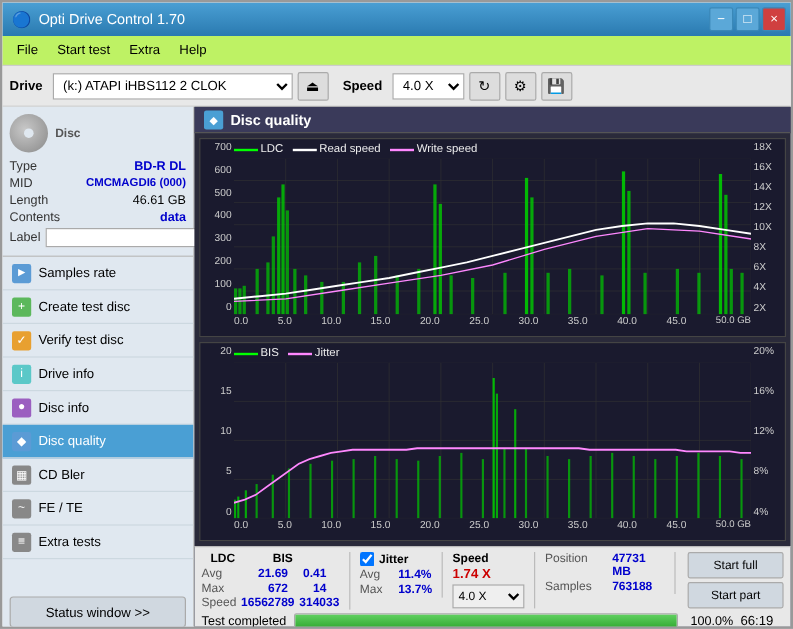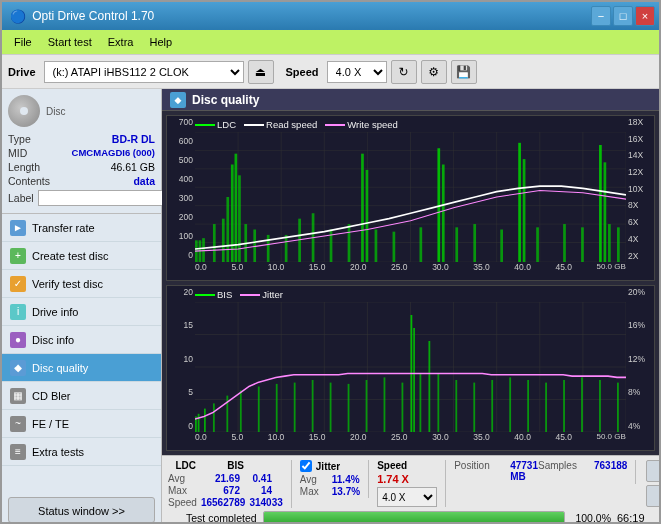--- a/index.html
+++ b/index.html
@@ -354,21 +354,21 @@
       text-align: center;
       line-height: 22px;
     }
 
     #progress-area {
       display: flex;
       align-items: center;
       gap: 6px;
       margin-top: 3px;
     }
-    #status-text { font-size: 10.5px; color: #000; margin-left: 18px; }
+    #status-text { font-size: 10.5px; color: #000; }
     #progress-bar-container {
       flex: 1;
       height: 14px;
       background: #ccc;
       border: 1px solid #aaa;
       border-radius: 2px;
       overflow: hidden;
     }
     #progress-bar-fill {
       height: 100%;
@@ -417,21 +417,21 @@
   <button class="toolbar-btn">💾</button>
 </div>
 
 <div id="main">
 
   <div id="sidebar">
 
     <div id="disc-section">
       <div id="disc-header">
         <div id="disc-icon"></div>
-        <div style="font-size:10px;color:#555;">Disc</div>
+        <div style="font-size:10px;color:#555;font-weight:bold;">Disc</div>
       </div>
       <div class="disc-info-row">
         <span class="disc-info-key">Type</span>
         <span class="disc-info-val">BD-R DL</span>
       </div>
       <div class="disc-info-row">
         <span class="disc-info-key">MID</span>
         <span class="disc-info-val" style="font-size:9.5px;">CMCMAGDI6 (000)</span>
       </div>
       <div class="disc-info-row">
@@ -445,21 +445,21 @@
       <div id="label-row">
         <span id="label-key">Label</span>
         <input id="label-input" type="text" style="">
         <button id="label-btn">🔍</button>
       </div>
     </div>
 
     <div id="nav-items">
     <div class="nav-item">
           <span class="nav-icon blue">►</span>
-          <span>Transfer rate</span>
+          <span>Samples rate</span>
         </div>
         <div class="nav-item">
           <span class="nav-icon green">+</span>
           <span>Create test disc</span>
         </div>
         <div class="nav-item">
           <span class="nav-icon orange">✓</span>
           <span>Verify test disc</span>
         </div>
         <div class="nav-item">
@@ -750,21 +750,21 @@
         </div>
 
         <div style="display:flex;flex-direction:column;padding:0 8px;border-right:1px solid #bbb;">
           <div style="font-size:10px;font-weight:bold;margin-bottom:2px;">Speed</div>
           <div style="font-size:11px;color:#cc0000;font-weight:bold;">1.74 X</div>
           <select style="height:20px;font-size:10px;border:1px solid #aaa;margin-top:2px;width:60px;">
             <option>4.0 X</option>
           </select>
         </div>
 
-        <div style="display:flex;padding:0 8px;border-right:1px solid #bbb;">
+        <div style="display:flex;flex-direction:column;padding:0 8px;border-right:1px solid #bbb;">
           <div style="display:flex;gap:6px;font-size:10px;margin-bottom:2px;">
             <span style="color:#555;min-width:50px;">Position</span>
             <span style="color:#0000cc;font-weight:bold;">47731 MB</span>
           </div>
           <div style="display:flex;gap:6px;font-size:10px;">
             <span style="color:#555;min-width:50px;">Samples</span>
             <span style="color:#0000cc;font-weight:bold;">763188</span>
           </div>
         </div>
 

